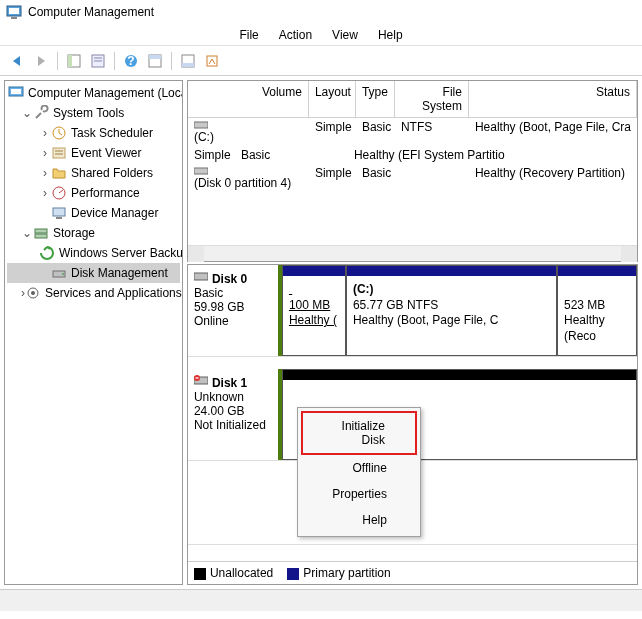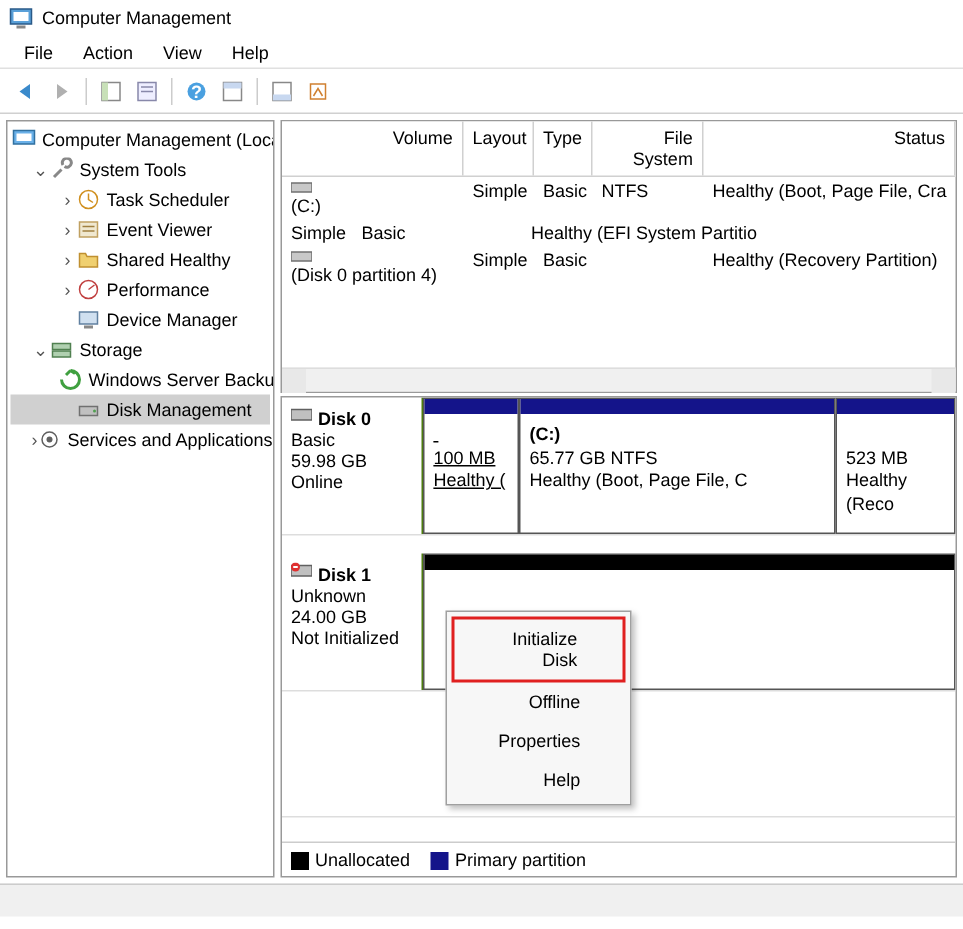--- a/index.html
+++ b/index.html
@@ -1,20 +1,20 @@
 <!DOCTYPE html>
 <html><head>
 <meta charset="utf-8">
 <style>
 * { box-sizing: border-box; margin: 0; padding: 0; font-family: "Segoe UI", Tahoma, sans-serif; font-size: 12px; }
 body { background: #fff; width: 642px; height: 619px; overflow: hidden; }
 
 .title-bar { display: flex; align-items: center; padding: 4px 6px; height: 24px; }
 .title-bar .icon { width: 16px; height: 16px; margin-right: 6px; }
-.menu-bar { display: flex; padding: 2px 6px; height: 22px; border-bottom: 1px solid #e0e0e0; }
+.menu-bar { display: flex; padding: 2px 6px; height: 22px; border-bottom: 1px solid #e0e0e0; justify-content: center; }
 .menu-item { padding: 2px 10px; cursor: default; }
 
 .toolbar { display: flex; align-items: center; padding: 3px 6px; height: 30px; border-bottom: 1px solid #d0d0d0; gap: 2px; }
 .tool-btn { width: 22px; height: 22px; display: flex; align-items: center; justify-content: center; border: 1px solid transparent; }
 .tool-sep { width: 1px; height: 18px; background: #ccc; margin: 0 3px; }
 
 .main { display: flex; height: 513px; padding: 4px; gap: 4px; }
 .tree-pane { width: 196px; border: 1px solid #999; overflow: hidden; background: #fff; padding: 2px; }
 .tree-row { display: flex; align-items: center; padding: 2px 1px; white-space: nowrap; cursor: default; }
 .tree-row.selected { background: #d0d0d0; }
@@ -29,21 +29,21 @@
 .vol-col { padding: 4px 6px; border-right: 1px solid #d0d0d0; text-align: right; }
 .vol-body { flex: 1; overflow: hidden; }
 .vol-row { display: flex; padding: 1px 0; }
 .vol-cell { padding: 1px 6px; white-space: nowrap; overflow: hidden; }
 .hscroll { height: 16px; background: #f0f0f0; border-top: 1px solid #ddd; position: relative; }
 .hscroll::before,.hscroll::after { content: ""; position: absolute; top: 0; width: 16px; height: 16px; background: #e8e8e8; }
 .hscroll::before { left: 0; } .hscroll::after { right: 0; }
 
 .disk-pane { flex: 1; border: 1px solid #999; overflow: hidden; position: relative; background: #fff; }
 .disk-block { display: flex; border-bottom: 1px solid #ddd; }
-.disk-label { width: 94px; padding: 6px; border-right: 1px solid #4d7c0f; }
+.disk-label { width: 94px; padding: 6px; border-right: 4px solid #4d7c0f; }
 .disk-label .dname { font-weight: bold; }
 .disk-parts { flex: 1; display: flex; }
 .part { border: 1px solid #555; margin: 0; }
 .part-hdr { height: 10px; background: #14148a; }
 .part-hdr.black { background: #000; }
 .part-body { padding: 6px; font-size: 12px; line-height: 1.3; }
 .legend { position: absolute; bottom: 0; left: 0; right: 0; padding: 4px 6px; border-top: 1px solid #ccc; display: flex; gap: 14px; }
 .legend-sw { width: 12px; height: 12px; display: inline-block; margin-right: 4px; vertical-align: middle; }
 
 .context-menu { position: absolute; background: #f7f7f7; border: 1px solid #a0a0a0; box-shadow: 2px 2px 4px rgba(0,0,0,0.25); padding: 3px; }
@@ -176,21 +176,21 @@
         </span>
       <span>Event Viewer</span>
     </div>
     <div class="tree-row indent-2">
       <span class="twisty">›</span>
       <span class="ticon">
           <svg width="16" height="16">
             <path d="M2 4 L6 4 L7 6 L14 6 L14 13 L2 13 Z" fill="#f0d070" stroke="#c09030"></path>
           </svg>
         </span>
-      <span>Shared Healthy</span>
+      <span>Shared Folders</span>
     </div>
     <div class="tree-row indent-2">
       <span class="twisty">›</span>
       <span class="ticon">
           <svg width="16" height="16">
             <circle cx="8" cy="8" r="6" fill="none" stroke="#c04040"></circle>
             <path d="M8 8 L12 5" stroke="#c04040"></path>
           </svg>
         </span>
       <span>Performance</span>

